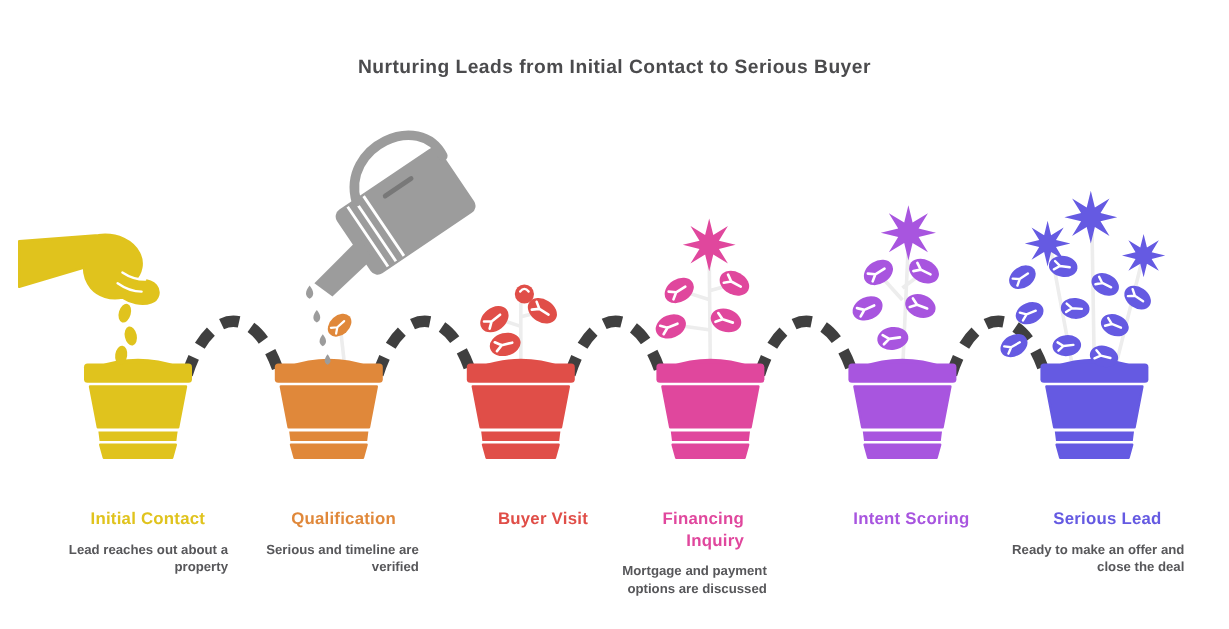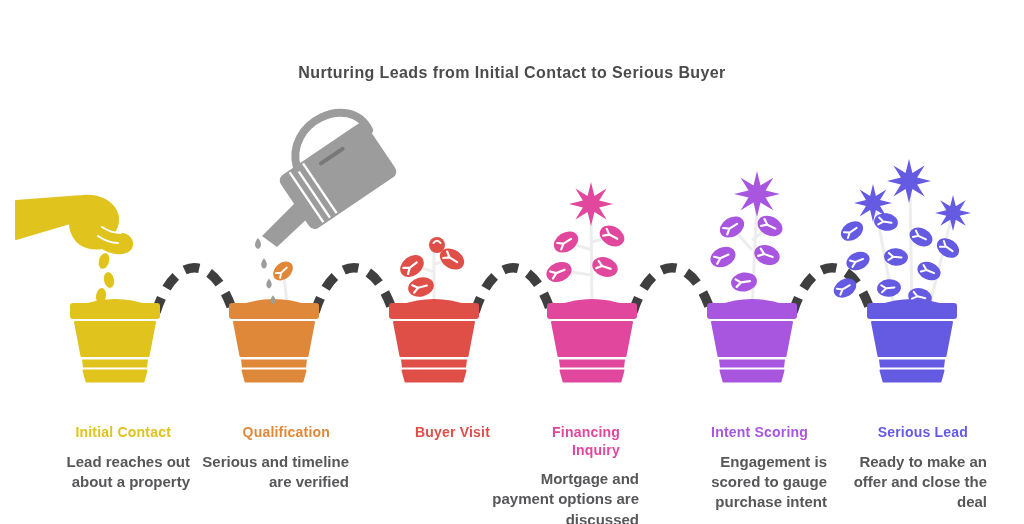--- a/index.html
+++ b/index.html
@@ -1,23 +1,23 @@
 <!DOCTYPE html>
 <html><head>
 <meta charset="utf-8">
 <style>
   html,body{margin:0;padding:0;background:#ffffff}
   .canvas{position:relative;width:1024px;height:524px;background:#ffffff;
           font-family:"Liberation Sans",sans-serif;overflow:hidden}
-  .title{position:absolute;top:64px;left:0;width:100%;text-align:center;
+  .title{position:absolute;top:48px;left:0;width:100%;text-align:center;
          font-size:16px;font-weight:700;color:#4b4b4d;letter-spacing:.4px}
   #scene{position:absolute;left:0;top:0}
   .stage-col{position:absolute;top:424px;width:160px;text-align:right}
   .stage-heading{font-size:14px;font-weight:800;margin:0 auto 10px;max-width:112px;line-height:1.25;letter-spacing:.2px}
-  .stage-desc{font-size:15px;font-weight:700;color:#57575a;line-height:1.35;max-width:150px;margin:0 auto}
+  .stage-desc{font-size:11px;font-weight:700;color:#57575a;line-height:1.35;max-width:150px;margin:0 auto}
 </style>
 </head>
 <body>
 
 <div class="canvas">
   <svg id="scene" width="1024" height="524" viewBox="0 0 1024 524">
       <g>
         <path d="M156,312 C175,253 214,253 233,312" fill="none" stroke="#3F3F3F" stroke-width="9.5" stroke-dasharray="15 11"></path>
         <path d="M315,312 C334,253 374,253 393,312" fill="none" stroke="#3F3F3F" stroke-width="9.5" stroke-dasharray="15 11"></path>
         <path d="M475,312 C494,253 532,253 551,312" fill="none" stroke="#3F3F3F" stroke-width="9.5" stroke-dasharray="15 11"></path>
@@ -217,20 +217,19 @@
     </div>
     <div class="stage-col" style="left:354px">
       <div class="stage-heading" style="color: rgb(224, 78, 72);">Buyer Visit</div>
     </div>
     <div class="stage-col" style="left:484px">
       <div class="stage-heading" style="color: rgb(224, 71, 157);">Financing Inquiry</div>
       <div class="stage-desc">Mortgage and payment options are discussed</div>
     </div>
     <div class="stage-col" style="left:672px">
       <div class="stage-heading" style="color: rgb(168, 85, 223);">Intent Scoring</div>
-      <div class="stage-desc">Engagement is scored to gauge purchase intent</div>
     </div>
     <div class="stage-col" style="left:832px">
       <div class="stage-heading" style="color: rgb(101, 90, 226);">Serious Lead</div>
       <div class="stage-desc">Ready to make an offer and close the deal</div>
     </div>
   </div>
 </div>
 
 </body></html>

